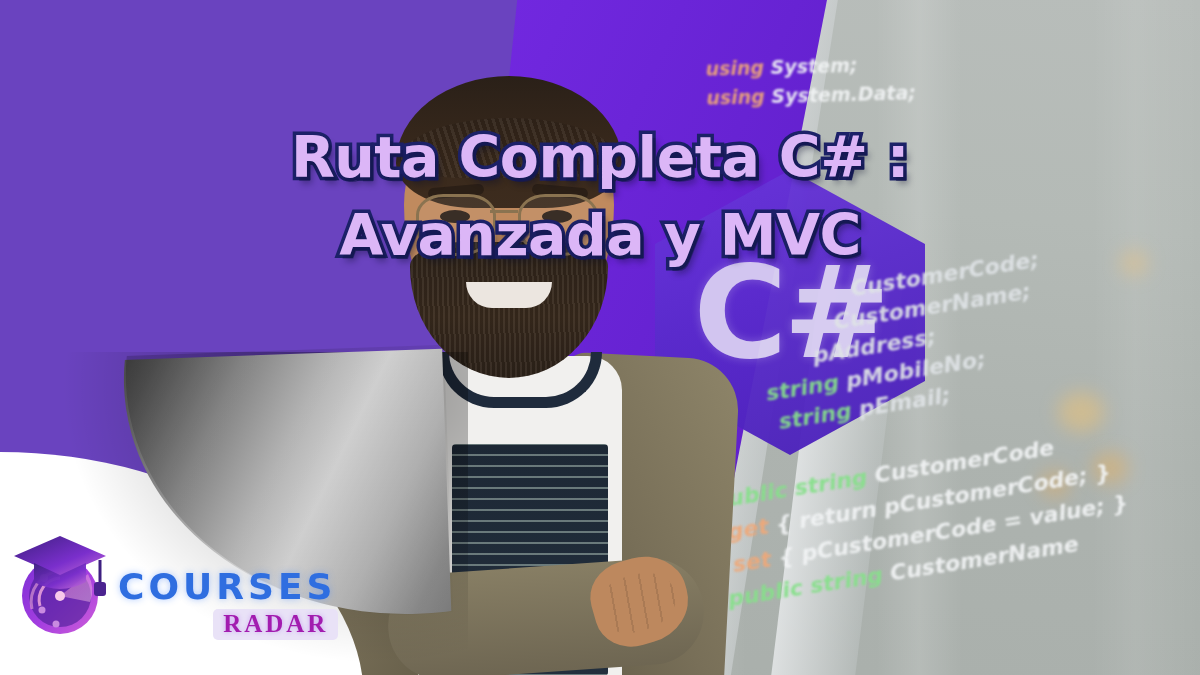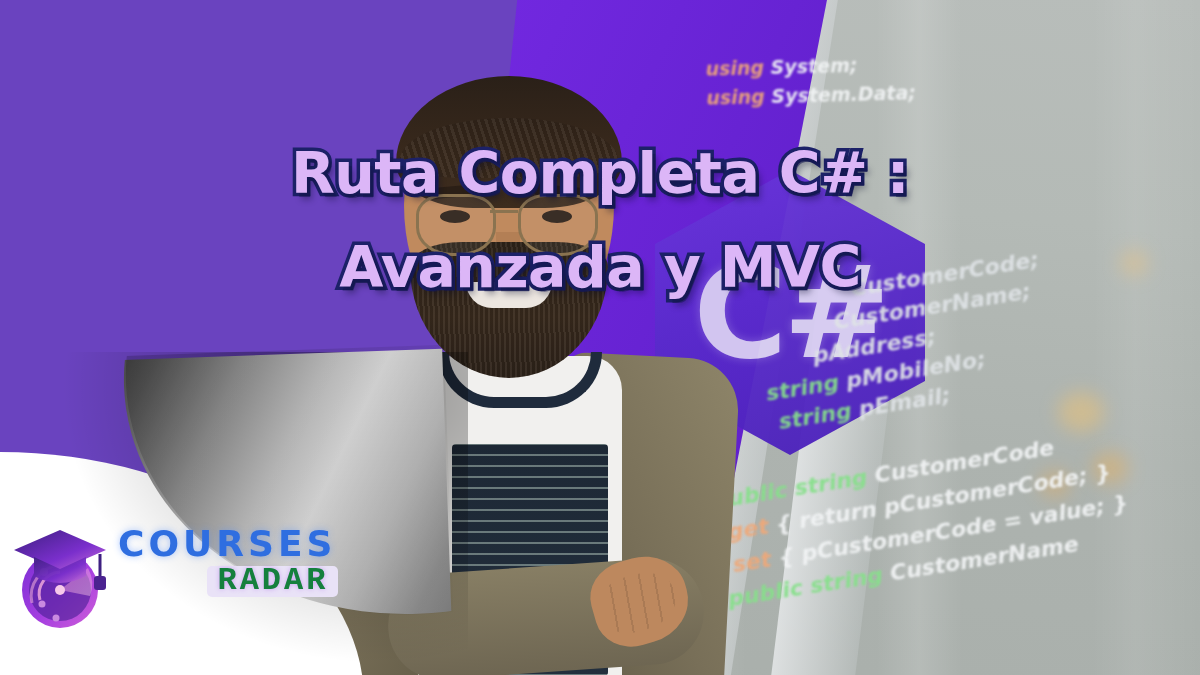--- a/index.html
+++ b/index.html
@@ -378,30 +378,30 @@
     color: #dcb6f7;
     -webkit-text-stroke: 7px #1c2168;
     paint-order: stroke fill;
     text-shadow:
        3px 4px 0 rgba(20,24,80,0.55),
        5px 7px 6px rgba(10,12,40,0.35);
     z-index: 30;
     padding: 0 14px;
     box-sizing: border-box;
   }
-  .title-line { display: block; margin-top: 16px; }
+  .title-line { display: block; }
 
   
   .logo {
     position: absolute;
     left: 14px; top: 524px;
     width: 270px; height: 116px;
     z-index: 40;
     display: flex;
-    align-items: flex-start;
+    align-items: flex-end;
   }
   .logo-mark {
     position: relative;
     width: 96px; height: 110px;
     flex: none;
   }
   .logo-text {
     margin-left: 8px;
     display: flex;
     flex-direction: column;
@@ -418,25 +418,25 @@
   }
   .logo-radar-wrap {
     align-self: flex-end;
     background: #e9e2f7;
     border-radius: 5px;
     padding: 1px 10px 2px 10px;
     margin-top: 2px;
     margin-right: -2px;
   }
   .logo-radar {
-    font-family: Liberation Mono, monospace;
+    font-family: Liberation Serif, serif;
     font-weight: bold;
-    font-size: 32px;
+    font-size: 25px;
     letter-spacing: 3px;
-    color: #15803d;
+    color: #a21caf;
     line-height: 28px;
     text-shadow: 0 0 5px rgba(140,40,230,0.35);
   }
 </style>
 </head>
 <body>
 
 <div id="canvas">
 
   <div class="photo-layer">

